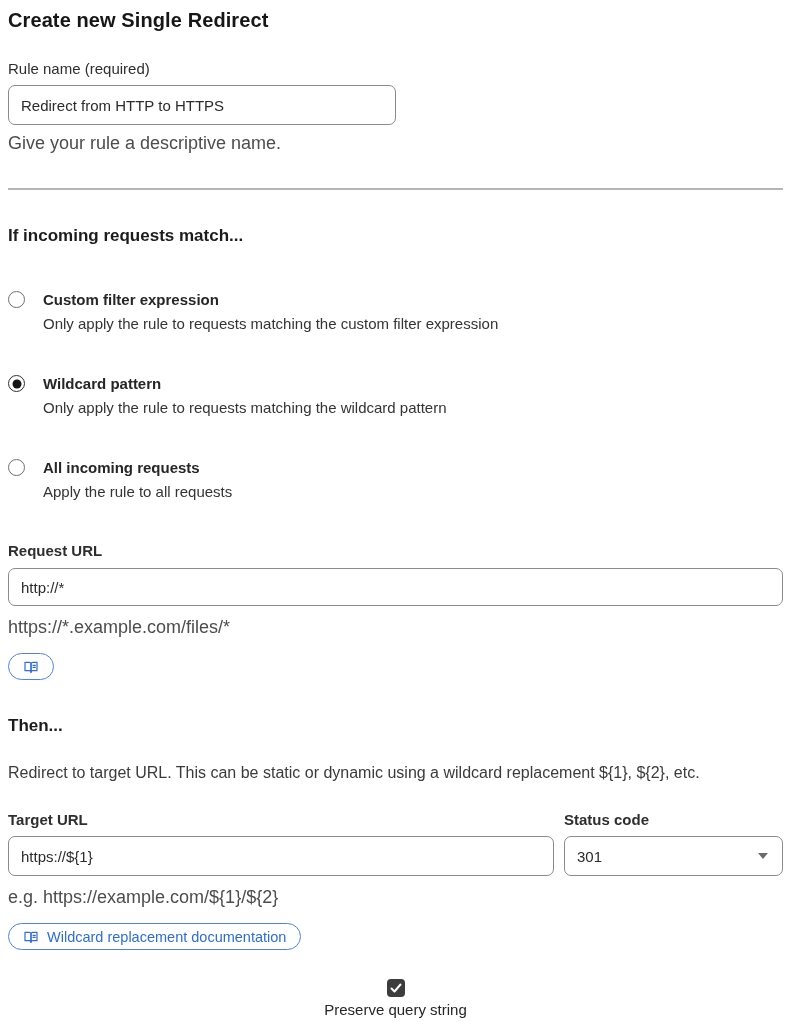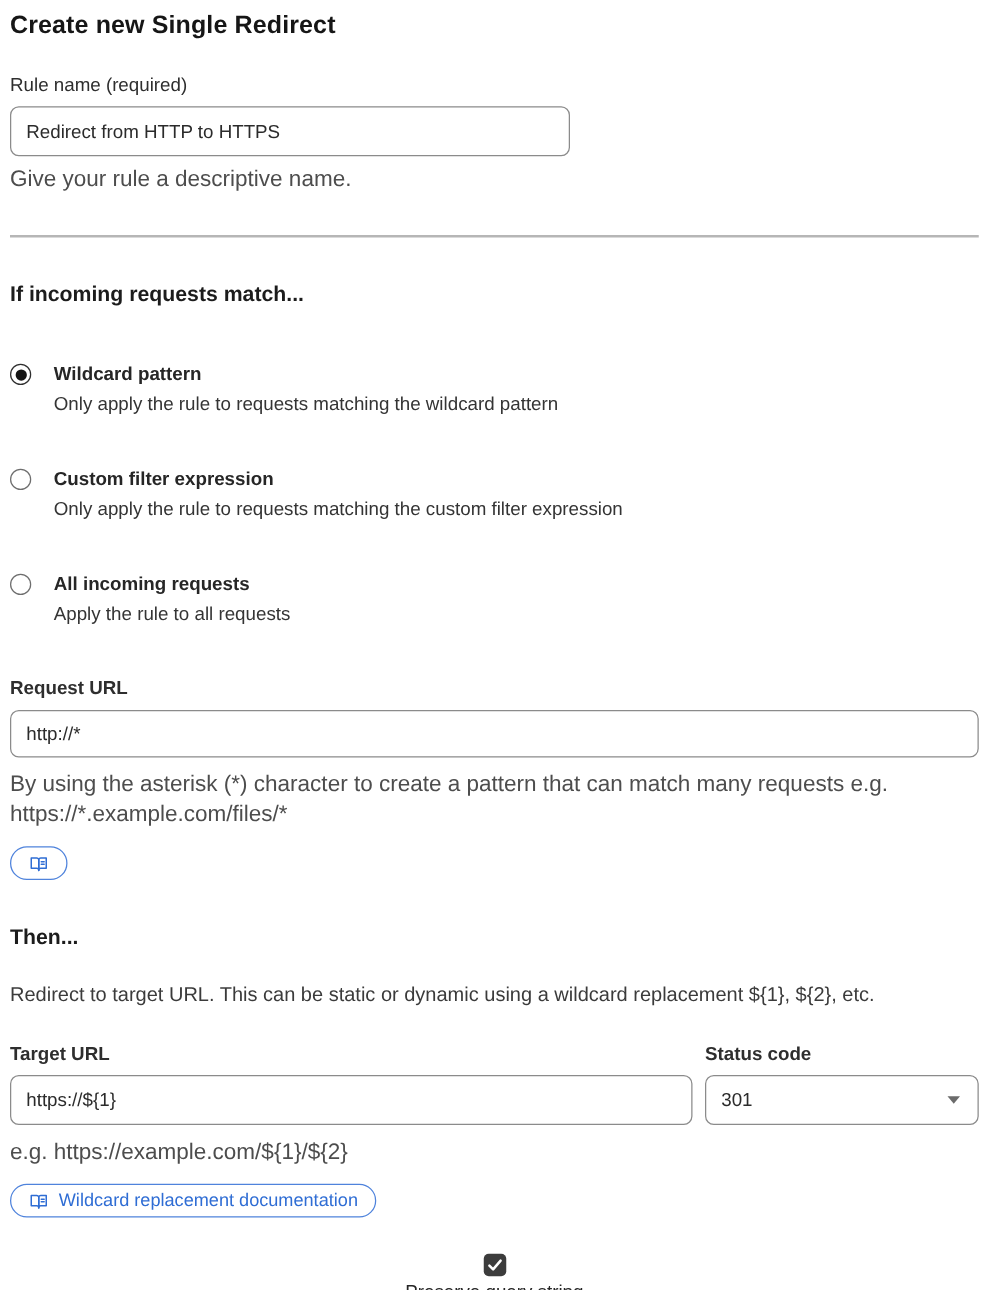--- a/index.html
+++ b/index.html
@@ -27,21 +27,21 @@
     font-family: "Liberation Sans", "DejaVu Sans", sans-serif;
     color: #2b2b2b;
     background: #fff;
     outline: none;
     width: 100%;
   }
 
   .help-text { font-size: 18px; color: #4d4d4d; line-height: 24px; }
 
   .rule-name-block { margin-top: 25px; }
-  .rule-name-block .text-input { width: 448px; margin-top: 6px; }
+  .rule-name-block .text-input { width: 388px; margin-top: 6px; }
   .rule-name-block .help-text { margin-top: 6px; }
 
   .divider { border: none; border-top: 2px solid #b6b6b6; margin-top: 33px; }
 
   .section-heading { font-size: 17px; font-weight: 700; color: #1c1c1c; margin-top: 35px; line-height: 22px; }
 
   .radio-group { margin-top: 42px; }
   .radio-option { display: flex; gap: 18px; margin-bottom: 38px; cursor: pointer; }
   .radio-circle {
     flex: 0 0 17px; width: 17px; height: 17px; margin-top: 2px;
@@ -116,51 +116,50 @@
     <input type="text" class="text-input" value="Redirect from HTTP to HTTPS" style="">
     <div class="help-text">Give your rule a descriptive name.</div>
   </div>
 
   <hr class="divider">
 
   <h2 class="section-heading">If incoming requests match...</h2>
 
   <div class="radio-group">
 
+    <div class="radio-option">
+      <span class="radio-circle"></span>
+      <span class="radio-texts">
+        <div class="radio-label">Custom filter expression</div>
+        <div class="radio-desc">Only apply the rule to requests matching the custom filter expression</div>
+      </span>
+    </div>
+
     <div class="radio-option checked">
       <span class="radio-circle"></span>
       <span class="radio-texts">
         <div class="radio-label">Wildcard pattern</div>
         <div class="radio-desc">Only apply the rule to requests matching the wildcard pattern</div>
       </span>
     </div>
 
     <div class="radio-option">
       <span class="radio-circle"></span>
       <span class="radio-texts">
-        <div class="radio-label">Custom filter expression</div>
-        <div class="radio-desc">Only apply the rule to requests matching the custom filter expression</div>
-      </span>
-    </div>
-
-    <div class="radio-option">
-      <span class="radio-circle"></span>
-      <span class="radio-texts">
         <div class="radio-label">All incoming requests</div>
         <div class="radio-desc">Apply the rule to all requests</div>
       </span>
     </div>
 
   </div>
 
   <div class="request-url-block">
     <label class="field-label strong">Request URL</label>
     <input type="text" class="text-input" value="http://*" style="">
     <div class="help-text">
-      <div>By using the asterisk (*) character to create a pattern that can match many requests e.g.</div>
       <div>https://*.example.com/files/*</div>
     </div>
     <button class="doc-pill">
       <span>
         <svg viewBox="0 0 24 24" fill="none" stroke="currentColor" stroke-width="1.8" stroke-linejoin="round" stroke-linecap="round">
           <path d="M3 5h6.5A2.5 2.5 0 0 1 12 7.5V20a2.5 2.5 0 0 0-2.5-2.5H3z"></path>
           <path d="M21 5h-6.5A2.5 2.5 0 0 0 12 7.5V20a2.5 2.5 0 0 1 2.5-2.5H21z"></path>
           <path d="M15 9.5h3.5M15 12.5h3.5"></path>
         </svg>
       </span>

